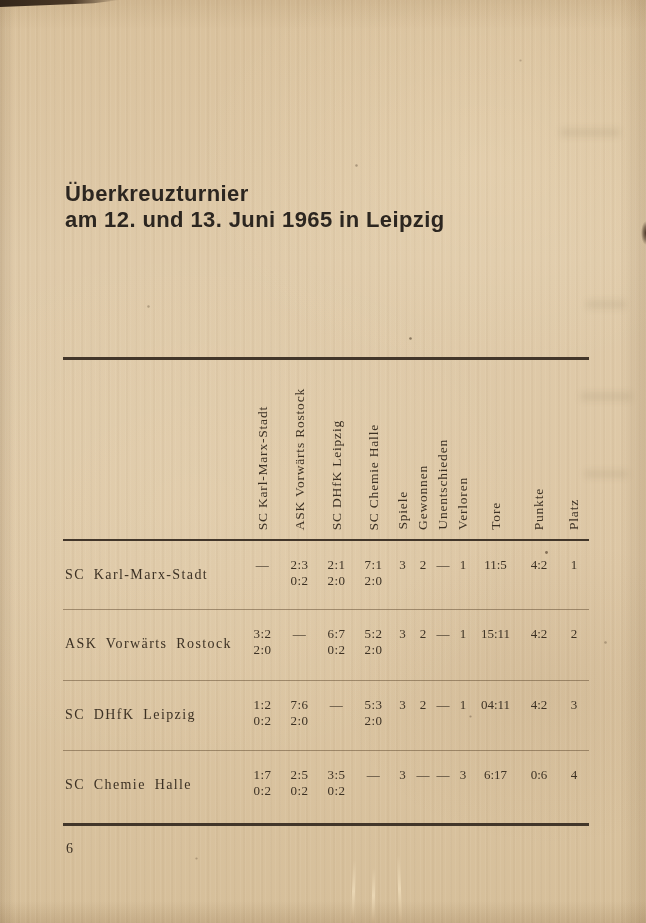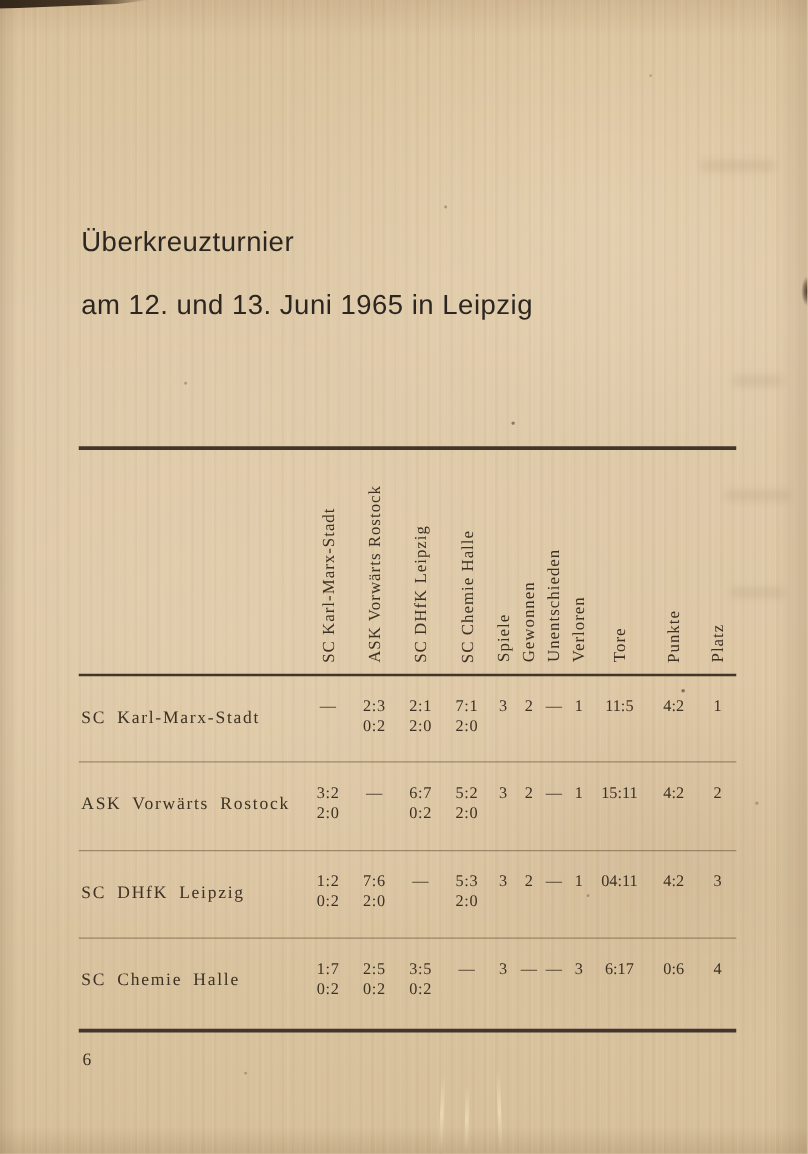--- a/index.html
+++ b/index.html
@@ -68,24 +68,24 @@
   
   .ghost{position:absolute;background:rgba(110,85,55,.10);filter:blur(3px);border-radius:4px;}
   .ghost.g1{left:586px;top:300px;width:40px;height:9px;}
   .ghost.g2{left:580px;top:392px;width:52px;height:9px;}
   .ghost.g3{left:584px;top:470px;width:44px;height:8px;}
   .ghost.g4{left:560px;top:128px;width:60px;height:9px;}
 
   .title{
     position:absolute;left:65px;top:181px;
     font-family:"Liberation Sans", sans-serif;
-    font-weight:normal;color:var(--ink_title);
+    font-weight:bold;color:var(--ink_title);
     font-size:22px;letter-spacing:.4px;
   }
-  .title .line2{display:block;margin-top:24px;}
+  .title .line2{display:block;margin-top:0;}
 
   .xtable{
     position:absolute;left:63px;top:357px;width:526px;
     color:var(--ink_table);
     border-bottom:3px solid var(--rule);
   }
   .thead{
     display:flex;height:184px;
     border-top:3px solid var(--rule);
     border-bottom:2px solid var(--rule);

